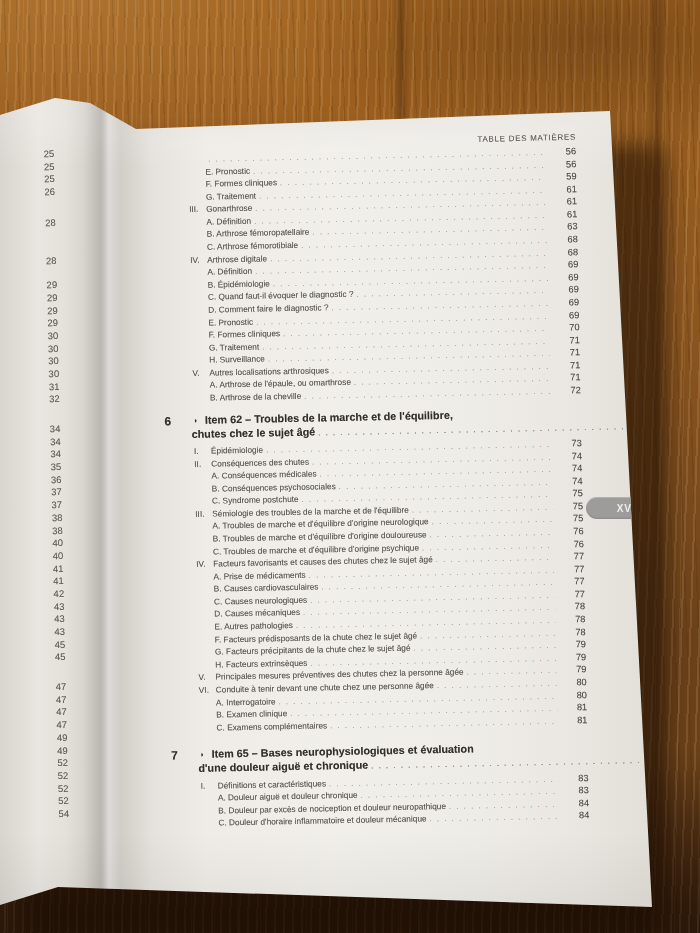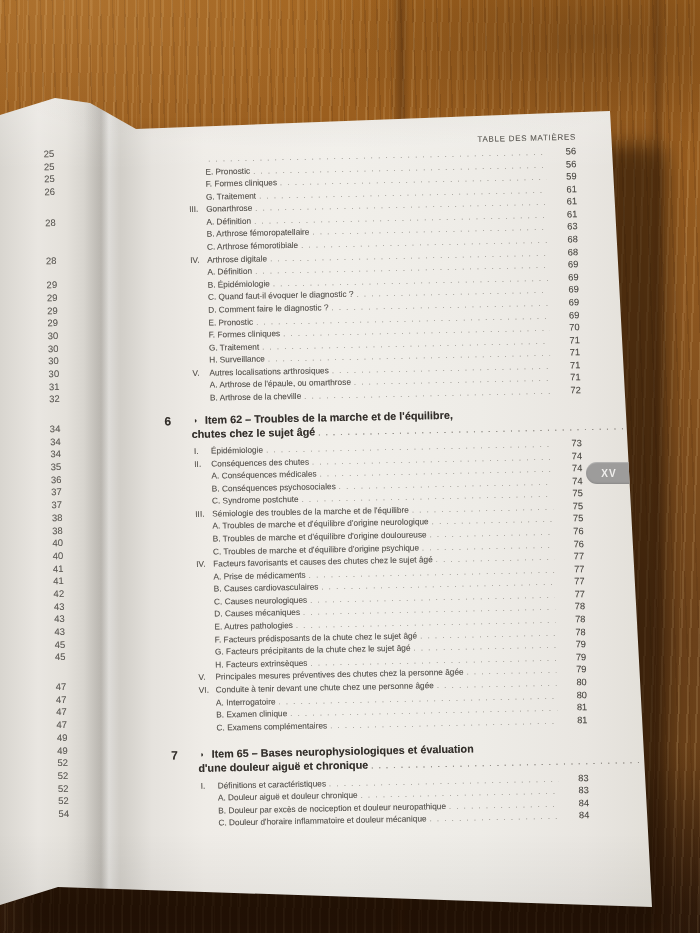--- a/index.html
+++ b/index.html
@@ -71,23 +71,23 @@
   .h-num{flex:none;width:40px;padding-left:11px;box-sizing:border-box;
     font-size:12px;}
   .h-lines{flex:1 1 auto;font-size:10.8px;line-height:13.2px;}
   .h-line1{display:flex;align-items:baseline;white-space:nowrap;}
   .h-marker{flex:none;font-size:7.5px;margin-right:7px;transform:translateY(-1px);}
   .h-line2{display:flex;align-items:baseline;margin-left:-2px;}
   .h-line2-text{flex:none;white-space:nowrap;}
   .h-line2 .dots{letter-spacing:1.7px;}
 
   
-  .tab{position:absolute;left:586px;top:367px;width:46px;height:22px;
+  .tab{position:absolute;left:586px;top:402px;width:46px;height:22px;
     background:#9d9c9b;border-radius:12px 0 0 12px;
-    display:flex;align-items:center;justify-content:center;
+    display:flex;align-items:center;justify-content:flex-end;
     box-shadow:inset 0 1px 1px rgba(255,255,255,.25), inset 0 -1px 2px rgba(0,0,0,.12);}
   .tab span{color:#efeeec;font-size:10px;font-weight:bold;letter-spacing:1px;}
 </style>
 </head>
 <body>
 
 <div class="scene">
   <div class="wood"></div>
   <div class="book-shadow"></div>
   <div class="book">

